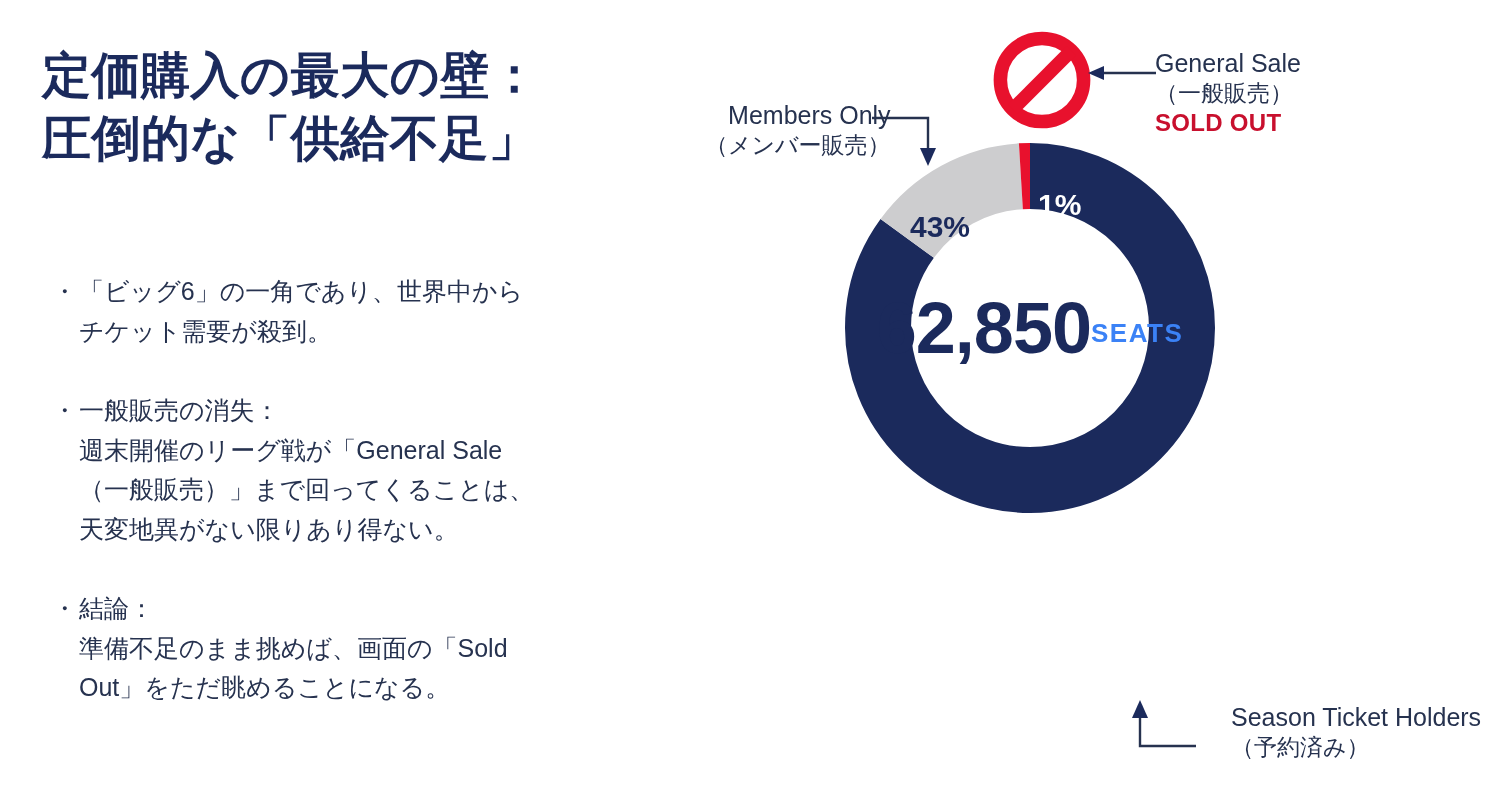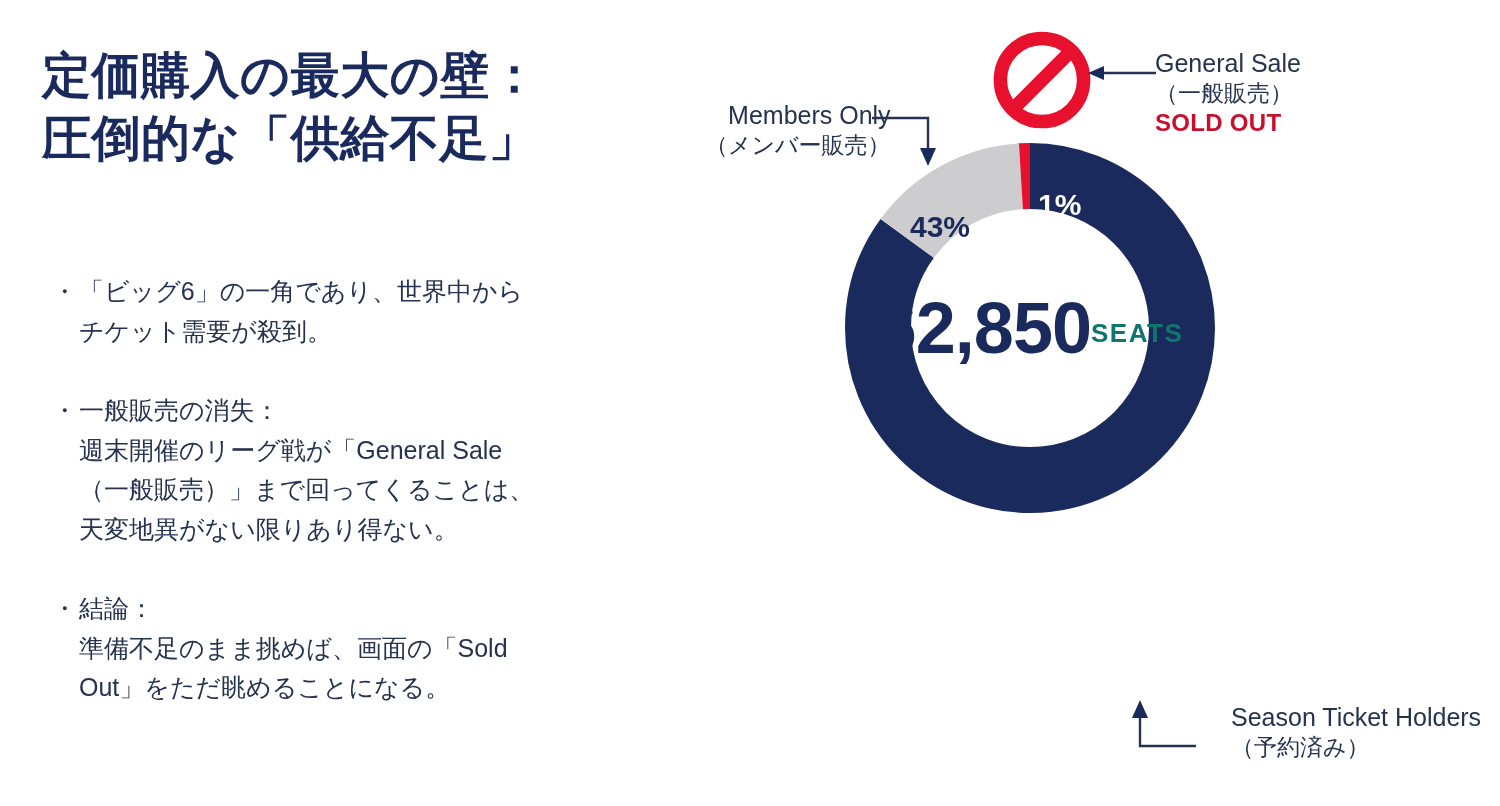--- a/index.html
+++ b/index.html
@@ -72,21 +72,21 @@
     letter-spacing:-1px;
     line-height:1;
     color:#1b2a5c;
   }
   #center-unit{
     font-size:26px;
     font-weight:700;
     letter-spacing:1.5px;
     line-height:1;
     margin-top:10px;
-    color:#0f766e;
+    color:#3b82f6;
   }
 
   
   .pct-label{position:absolute;font-weight:700;line-height:1;}
   #pct-general{left:398px;top:190px;font-size:30px;color:#ffffff;}
   #pct-members{left:270px;top:212px;font-size:30px;color:#1b2a5c;}
   #pct-season{left:460px;top:623px;font-size:30px;color:#ffffff;}
 
   
   .callout{position:absolute;line-height:1.25;}

